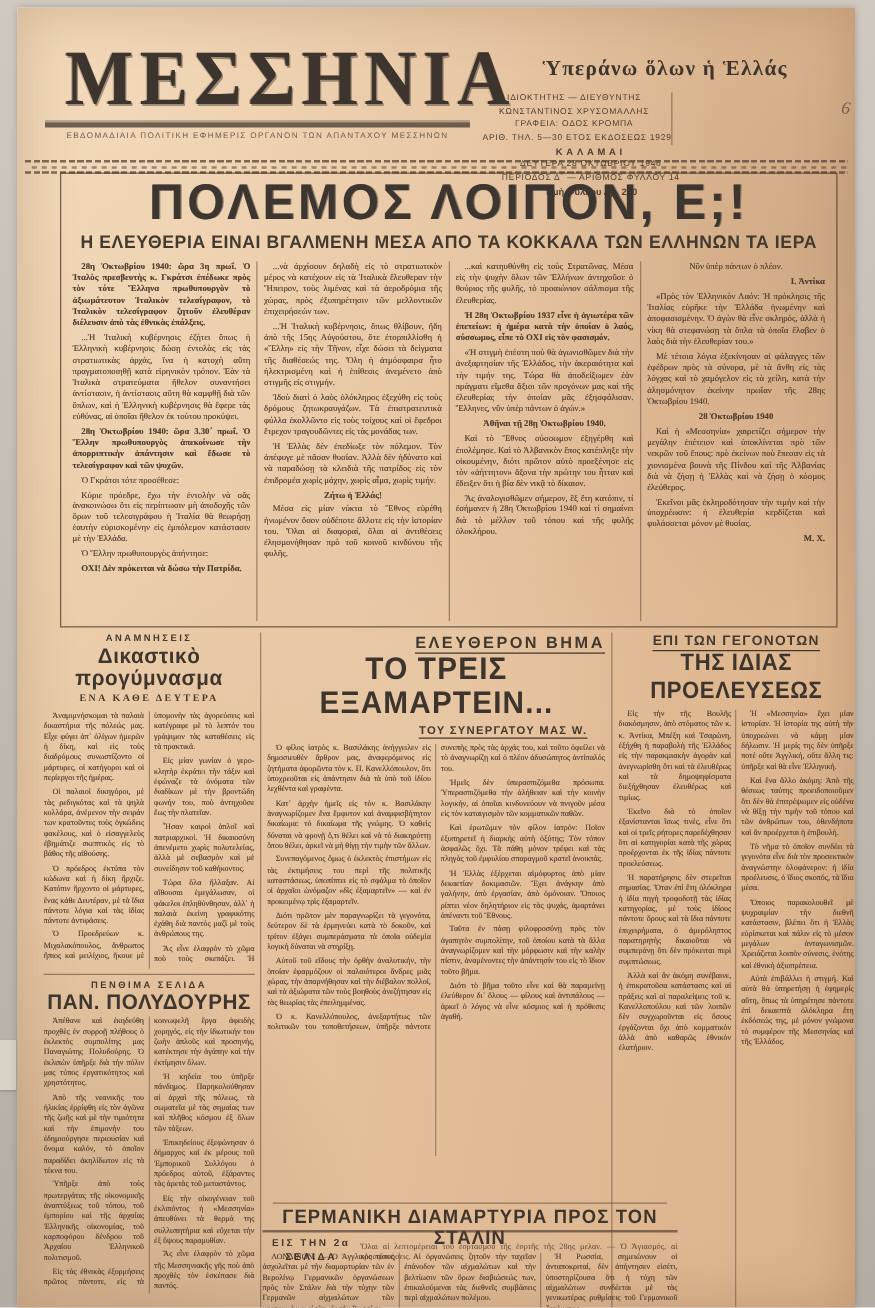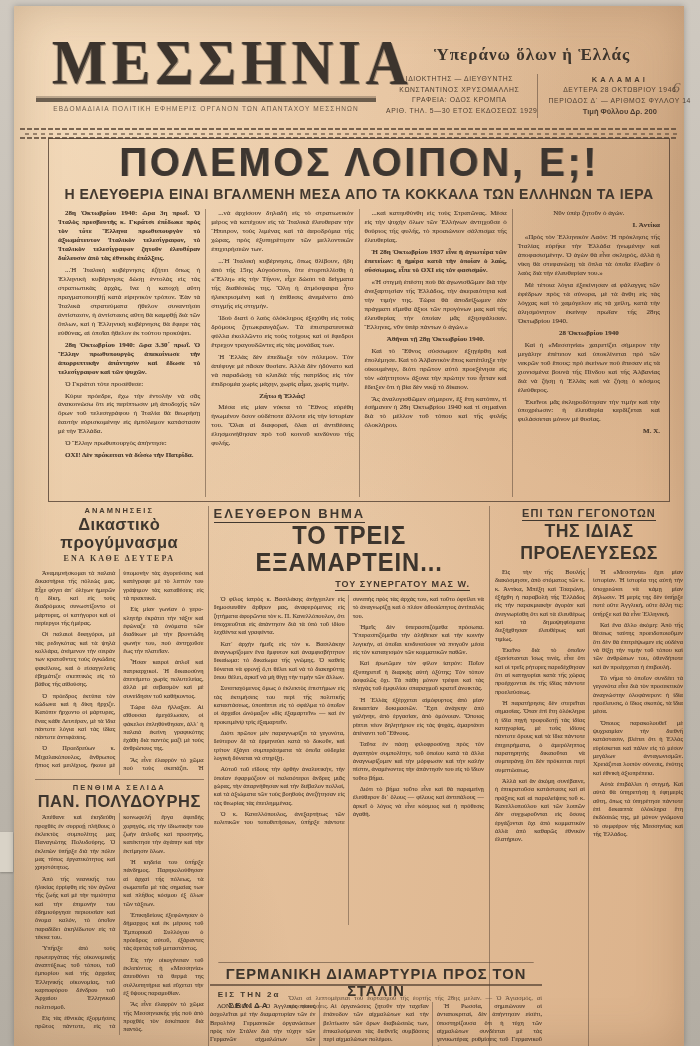--- a/index.html
+++ b/index.html
@@ -24,21 +24,21 @@
 
   
   .logo{position:absolute;left:38px;top:28px;width:320px;text-align:center;
     font:bold 58px/1 "Liberation Serif",serif;letter-spacing:5px;color:#3c342d;
     transform:scaleY(1.08);text-shadow:1px 1px 0 rgba(60,52,45,.45), -1px 0 0 rgba(60,52,45,.3);}
   .logo-rule{position:absolute;left:22px;top:92px;width:340px;height:4px;background:rgba(66,56,46,.75);box-shadow:0 -2px 0 rgba(66,56,46,.3);}
   .tagline{position:absolute;left:22px;top:99px;width:340px;text-align:center;
     font:6.5px/1.2 "Liberation Sans",sans-serif;letter-spacing:1.1px;color:rgba(74,59,47,.8);}
   .motto{position:absolute;left:420px;top:40px;width:260px;text-align:left;
     font:bold 17px/1 "Liberation Serif",serif;color:#3e352c;letter-spacing:1px;}
-  .mast-info{position:absolute;left:372px;top:68px;width:312px;display:flex;font-family:"Liberation Sans",sans-serif;color:#4c3d30;}
+  .mast-info{position:absolute;left:372px;top:68px;width:312px;display:flex;font-family:"Liberation Sans",sans-serif;color:#4c3d30;flex-direction:column;}
   .mi-left{width:47%;border-right:1px solid rgba(90,70,55,.55);padding-right:4px;}
   .mi-right{width:53%;padding-left:4px;}
   .mi-line{font-size:6.8px;line-height:1.55;letter-spacing:.6px;text-align:center;white-space:nowrap;}
   .mi-city{font-weight:bold;letter-spacing:3px;font-size:7.5px;text-align:center;line-height:1.5;}
   .mi-price{font-weight:bold;font-size:7.5px;text-align:center;line-height:1.6;}
   .rule-band{position:absolute;left:6px;right:6px;height:7px;
     background:
       repeating-linear-gradient(90deg, rgba(85,66,50,.75) 0 5px, transparent 5px 7px),
       repeating-linear-gradient(90deg, transparent 0 2px, rgba(85,66,50,.55) 2px 6px, transparent 6px 8px);
     background-size:100% 2px,100% 2px;background-position:0 0,3px 5px;background-repeat:repeat-x;}
@@ -63,21 +63,21 @@
 
   
   .tier{position:absolute;left:19px;top:500px;width:652px;height:540px;display:flex;}
   .t-left{width:172px;border-right:1px solid rgba(92,72,56,.55);padding:0 4px 0 2px;}
   .t-center{width:276px;border-right:1px solid rgba(92,72,56,.55);padding:0 5px;position:relative;}
   .t-right{width:192px;padding:0 2px 0 5px;}
 
   .kicker{text-align:center;font:bold 7.5px/1.3 "Liberation Sans",sans-serif;letter-spacing:2px;color:#463a2e;}
   .h-left{text-align:center;font:bold 17px/1.1 "Liberation Sans",sans-serif;color:#3e362e;letter-spacing:.5px;transform:scaleX(.97);}
   .subhead{text-align:center;font:bold 8px/1.6 "Liberation Serif",serif;letter-spacing:2px;color:#473a2e;}
-  .h-center-kicker{text-align:left;font:bold 13px/1.2 "Liberation Sans",sans-serif;letter-spacing:2px;color:#41382f;}
+  .h-center-kicker{text-align:right;font:bold 13px/1.2 "Liberation Sans",sans-serif;letter-spacing:2px;color:#41382f;}
   .h-center{text-align:center;font:bold 25px/1.1 "Liberation Sans",sans-serif;color:#3d352d;letter-spacing:1px;transform:scaleX(.95);}
   .byline{text-align:right;font:bold 9px/1.6 "Liberation Sans",sans-serif;color:#46392d;letter-spacing:1px;padding-right:14px;}
   .h-right-kicker{text-align:center;font:bold 11px/1.3 "Liberation Sans",sans-serif;letter-spacing:1px;color:#41382f;}
   .h-right{text-align:center;font:bold 19px/1.15 "Liberation Sans",sans-serif;color:#3d352d;letter-spacing:.5px;transform:scaleX(.93);}
   .u{border-bottom:1px solid currentColor;padding-bottom:1px;}
 
   .cols2{columns:2;column-gap:8px;column-rule:1px solid rgba(92,72,56,.5);overflow:hidden;}
   .cols3{columns:3;column-gap:8px;column-rule:1px solid rgba(92,72,56,.5);overflow:hidden;}
 
   .mem-text{height:206px;margin-top:3px;}
@@ -149,21 +149,21 @@
         </div>
       <div class="lead-col art">
           <p class="bp">...καὶ κατηυθύνθη εἰς τοὺς Στρατῶνας. Μέσα εἰς τὴν ψυχὴν ὅλων τῶν Ἑλλήνων ἀντηχοῦσε ὁ θούριος τῆς φυλῆς, τὸ προαιώνιον σάλπισμα τῆς ἐλευθερίας.</p>
           <p class="bp b">Ἡ 28η Ὀκτωβρίου 1937 εἶνε ἡ ἁγιωτέρα τῶν ἐπετείων: ἡ ἡμέρα κατὰ τὴν ὁποίαν ὁ λαός, σύσσωμος, εἶπε τὸ ΟΧΙ εἰς τὸν φασισμόν.</p>
           <p class="bp">«Ἡ στιγμὴ ἐπέστη ποὺ θὰ ἀγωνισθῶμεν διὰ τὴν ἀνεξαρτησίαν τῆς Ἑλλάδος, τὴν ἀκεραιότητα καὶ τὴν τιμήν της. Τώρα θὰ ἀποδείξωμεν ἐὰν πράγματι εἴμεθα ἄξιοι τῶν προγόνων μας καὶ τῆς ἐλευθερίας τὴν ὁποίαν μᾶς ἐξησφάλισαν. Ἕλληνες, νῦν ὑπὲρ πάντων ὁ ἀγών.»</p>
           <p class="bp b c">Ἀθῆναι τῇ 28ῃ Ὀκτωβρίου 1940.</p>
           <p class="bp">Καὶ τὸ Ἔθνος σύσσωμον ἐξηγέρθη καὶ ἐπολέμησε. Καὶ τὸ Ἀλβανικὸν ἔπος κατέπληξε τὴν οἰκουμένην, διότι πρῶτον αὐτὸ προεξένησε εἰς τὸν «ἀήττητον» ἄξονα τὴν πρώτην του ἧτταν καὶ ἔδειξεν ὅτι ἡ βία δὲν νικᾷ τὸ δίκαιον.</p>
           <p class="bp">Ἂς ἀναλογισθῶμεν σήμερον, ἓξ ἔτη κατόπιν, τί ἐσήμανεν ἡ 28η Ὀκτωβρίου 1940 καὶ τί σημαίνει διὰ τὸ μέλλον τοῦ τόπου καὶ τῆς φυλῆς ὁλοκλήρου.</p>
         </div>
       <div class="lead-col art">
-          <p class="bp c">Νῦν ὑπὲρ ζητοῦν ὁ ἀγών.</p>
+          <p class="bp c">Νῦν ὑπὲρ πάντων ὁ πλέον.</p>
           <p class="bp b r">Ι. Ἀντίκα</p>
           <p class="bp">«Πρὸς τὸν Ἑλληνικὸν Λαόν: Ἡ πρόκλησις τῆς Ἰταλίας εὑρῆκε τὴν Ἑλλάδα ἡνωμένην καὶ ἀποφασισμένην. Ὁ ἀγὼν θὰ εἶνε σκληρός, ἀλλὰ ἡ νίκη θὰ στεφανώσῃ τὰ ὅπλα τὰ ὁποῖα ἔλαβεν ὁ λαὸς διὰ τὴν ἐλευθερίαν του.»</p>
           <p class="bp">Μὲ τέτοια λόγια ἐξεκίνησαν αἱ φάλαγγες τῶν ἐφέδρων πρὸς τὰ σύνορα, μὲ τὰ ἄνθη εἰς τὰς λόγχας καὶ τὸ χαμόγελον εἰς τὰ χείλη, κατὰ τὴν ἀλησμόνητον ἐκείνην πρωΐαν τῆς 28ης Ὀκτωβρίου 1940.</p>
           <p class="bp b c">28 Ὀκτωβρίου 1940</p>
           <p class="bp">Καὶ ἡ «Μεσσηνία» χαιρετίζει σήμερον τὴν μεγάλην ἐπέτειον καὶ ὑποκλίνεται πρὸ τῶν νεκρῶν τοῦ ἔπους: πρὸ ἐκείνων ποὺ ἔπεσαν εἰς τὰ χιονισμένα βουνὰ τῆς Πίνδου καὶ τῆς Ἀλβανίας διὰ νὰ ζήσῃ ἡ Ἑλλὰς καὶ νὰ ζήσῃ ὁ κόσμος ἐλεύθερος.</p>
           <p class="bp">Ἐκεῖνοι μᾶς ἐκληροδότησαν τὴν τιμὴν καὶ τὴν ὑποχρέωσιν: ἡ ἐλευθερία κερδίζεται καὶ φυλάσσεται μόνον μὲ θυσίας.</p>
           <p class="bp b r">Μ. Χ.</p>
         </div>
     </div>
   </div>

